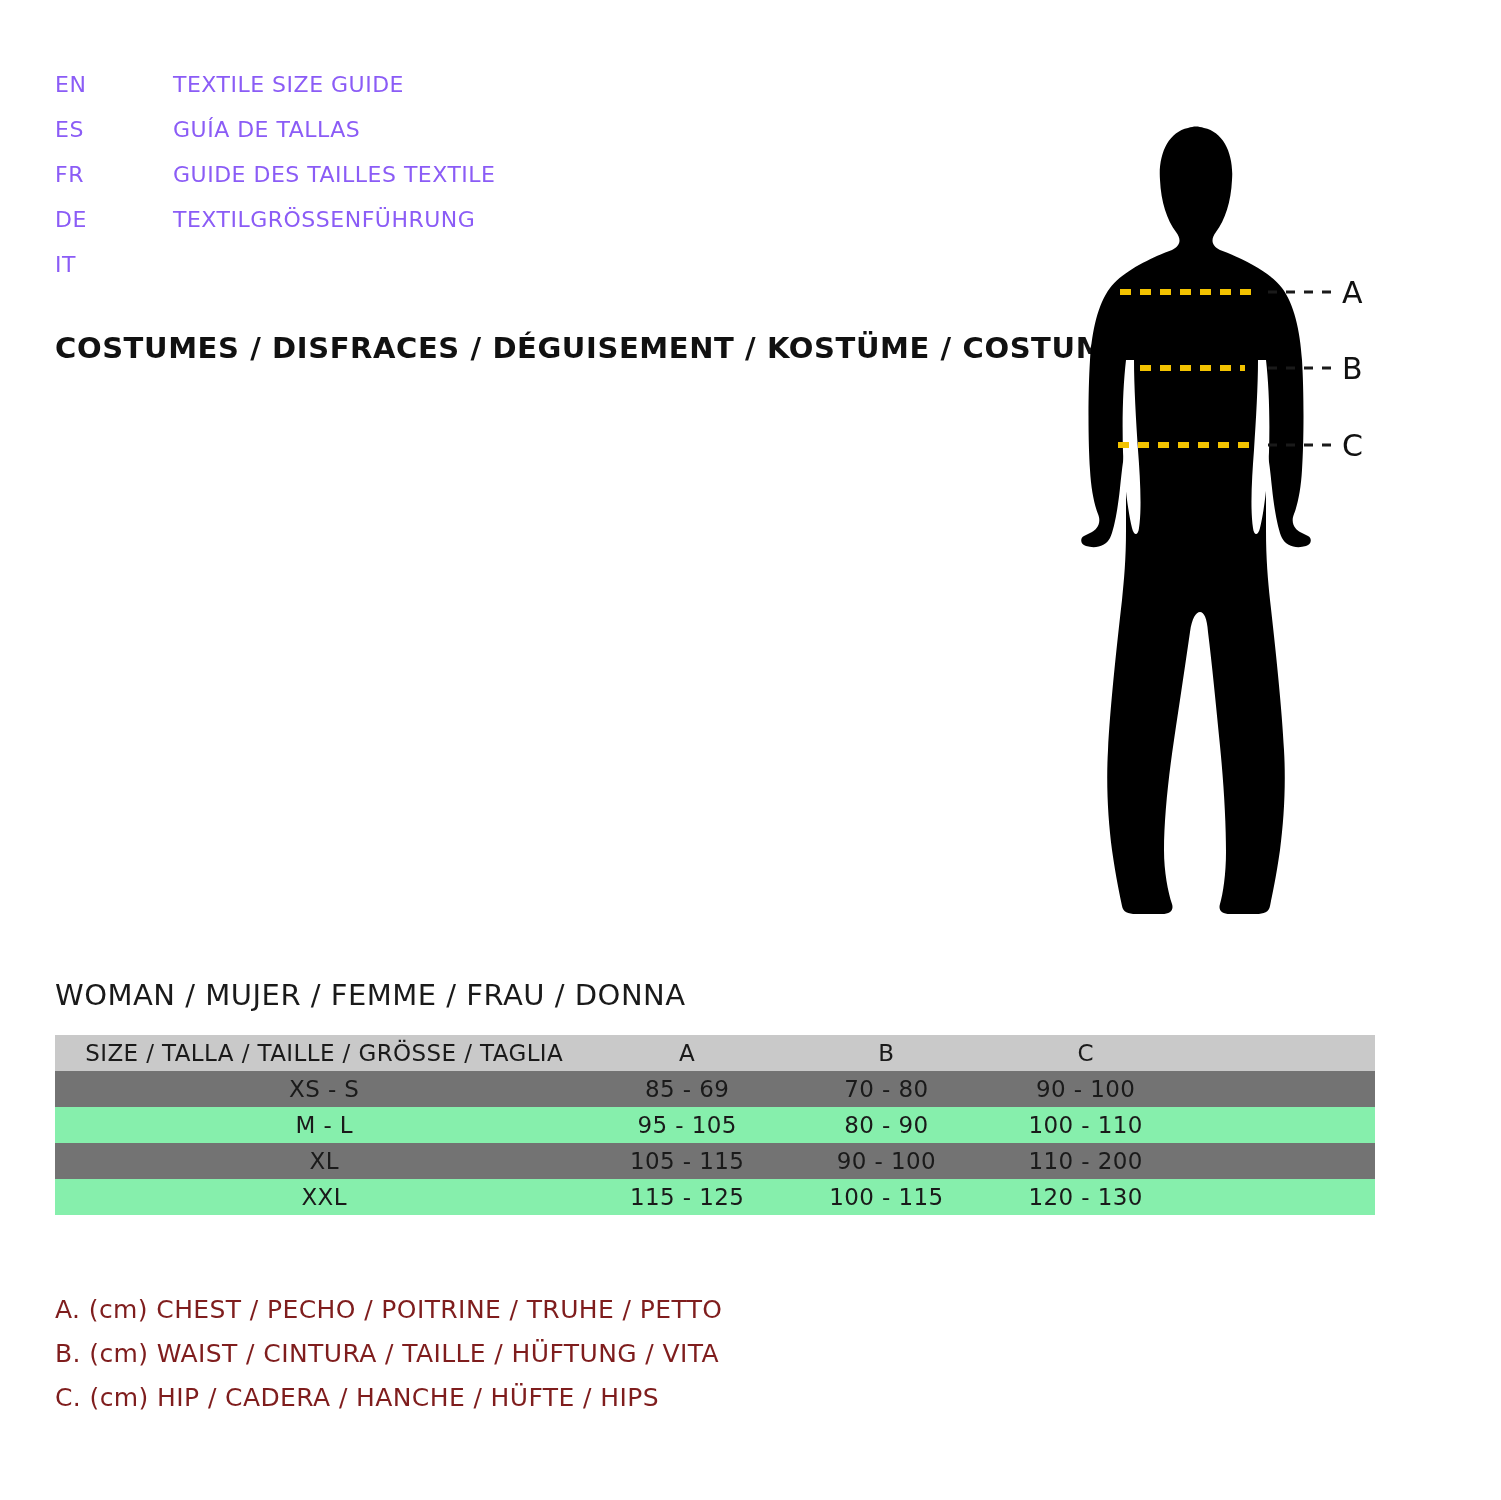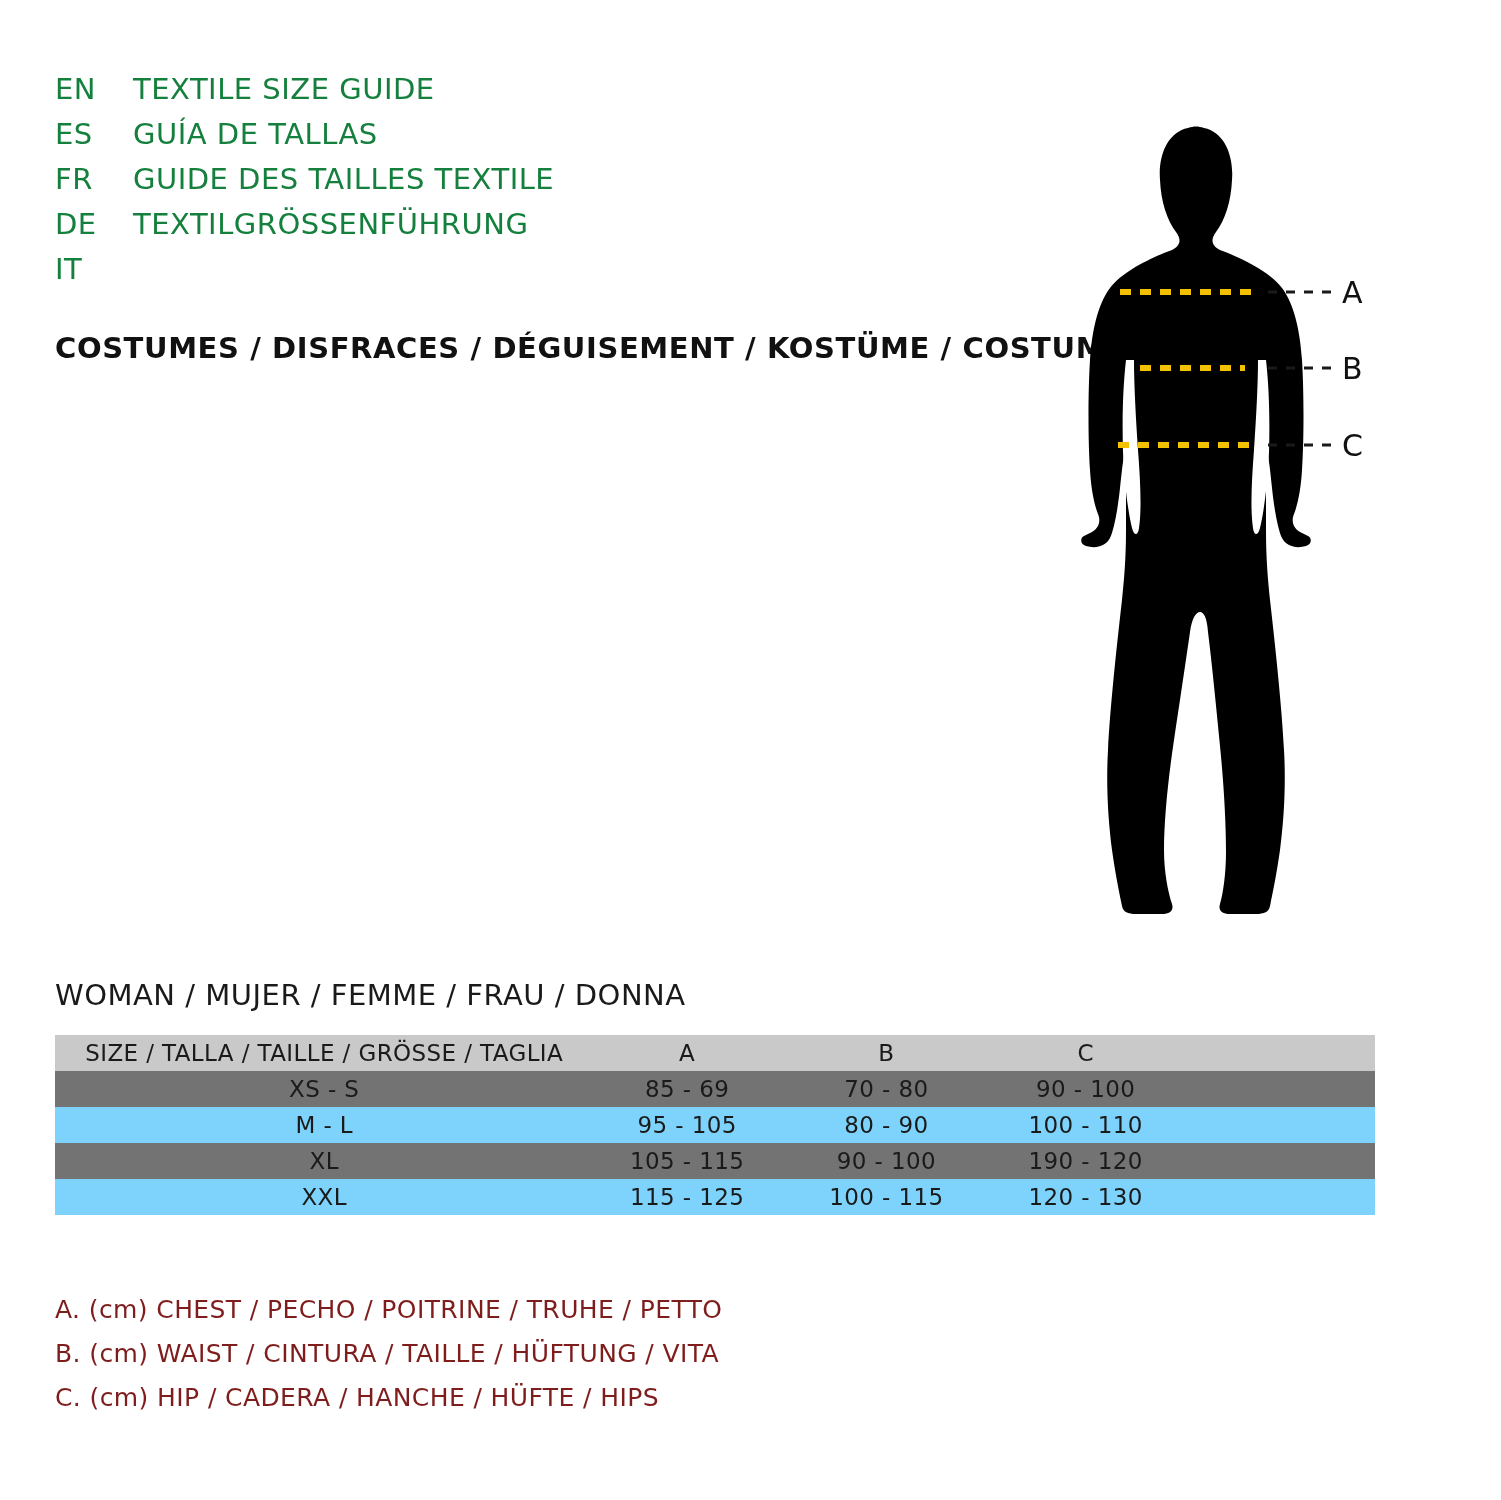--- a/index.html
+++ b/index.html
@@ -20,23 +20,24 @@
   .lang-block {
     position: absolute;
     left: 55px;
     top: 72px;
     width: 1000px;
   }
   .lang-row {
     display: flex;
     align-items: baseline;
     height: 45px;
-    font-size: 29px;
+    font-size: 22px;
     letter-spacing: 0.5px;
-    color: #15803d;
+    color: #8b5cf6;
+    gap: 40px;
   }
   .lang-code {
     width: 78px;
     flex: none;
   }
   .lang-text {
     white-space: nowrap;
   }
 
   .costumes-line {
@@ -104,21 +105,21 @@
   table.size-table td.pad {
     width: 231px;
   }
   tr.head-row {
     background: #c9c9c9;
   }
   tr.row-even {
     background: #737373;
   }
   tr.row-odd {
-    background: #7dd3fc;
+    background: #86efac;
   }
 
   
   .notes {
     position: absolute;
     left: 55px;
     top: 1295px;
     font-size: 25px;
     letter-spacing: 0.4px;
     color: #7f1d1d;
@@ -287,21 +288,21 @@
       <td class="lbl">M - L</td>
       <td class="val">95 - 105</td>
       <td class="val">80 - 90</td>
       <td class="val">100 - 110</td>
       <td class="pad"></td>
     </tr>
     <tr class="row-even">
       <td class="lbl">XL</td>
       <td class="val">105 - 115</td>
       <td class="val">90 - 100</td>
-      <td class="val">190 - 120</td>
+      <td class="val">110 - 200</td>
       <td class="pad"></td>
     </tr>
     <tr class="row-odd">
       <td class="lbl">XXL</td>
       <td class="val">115 - 125</td>
       <td class="val">100 - 115</td>
       <td class="val">120 - 130</td>
       <td class="pad"></td>
     </tr>
   </tbody>

